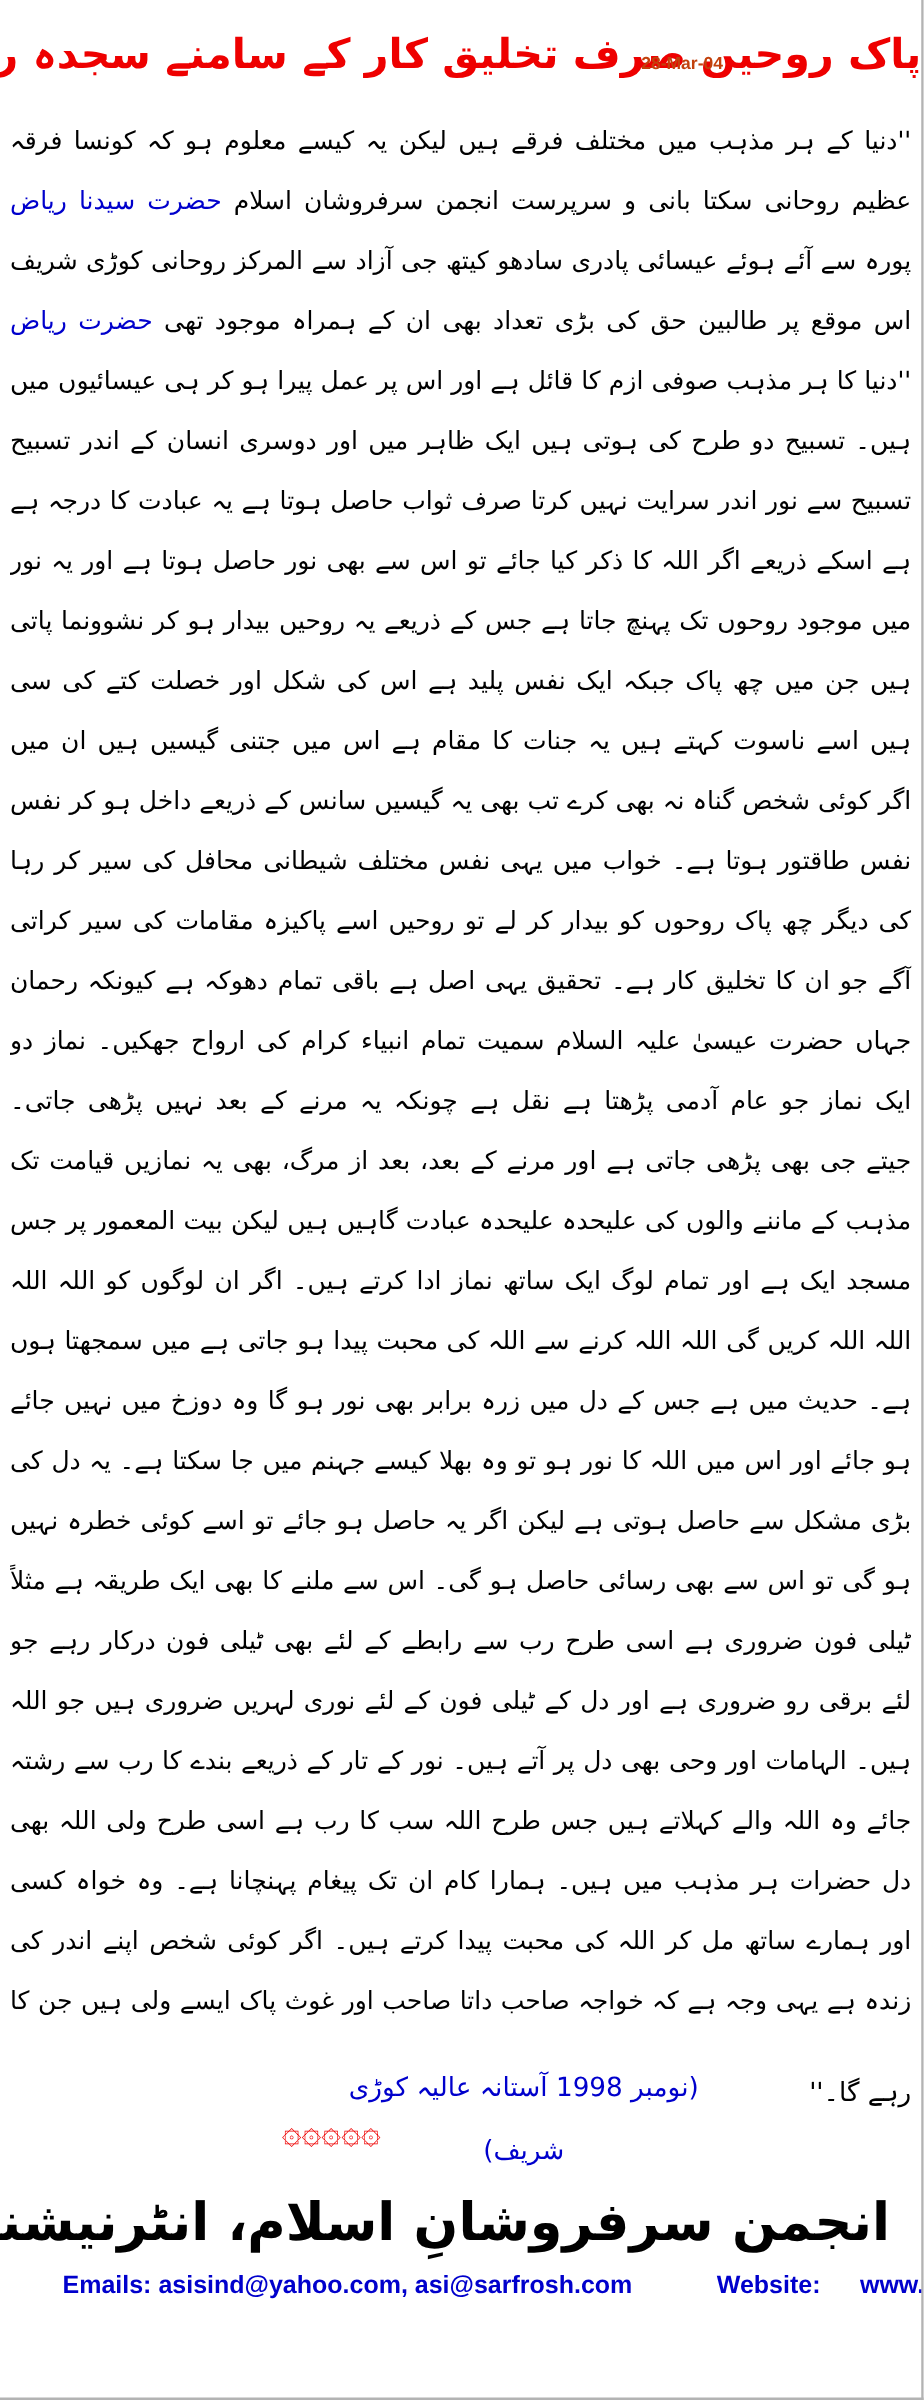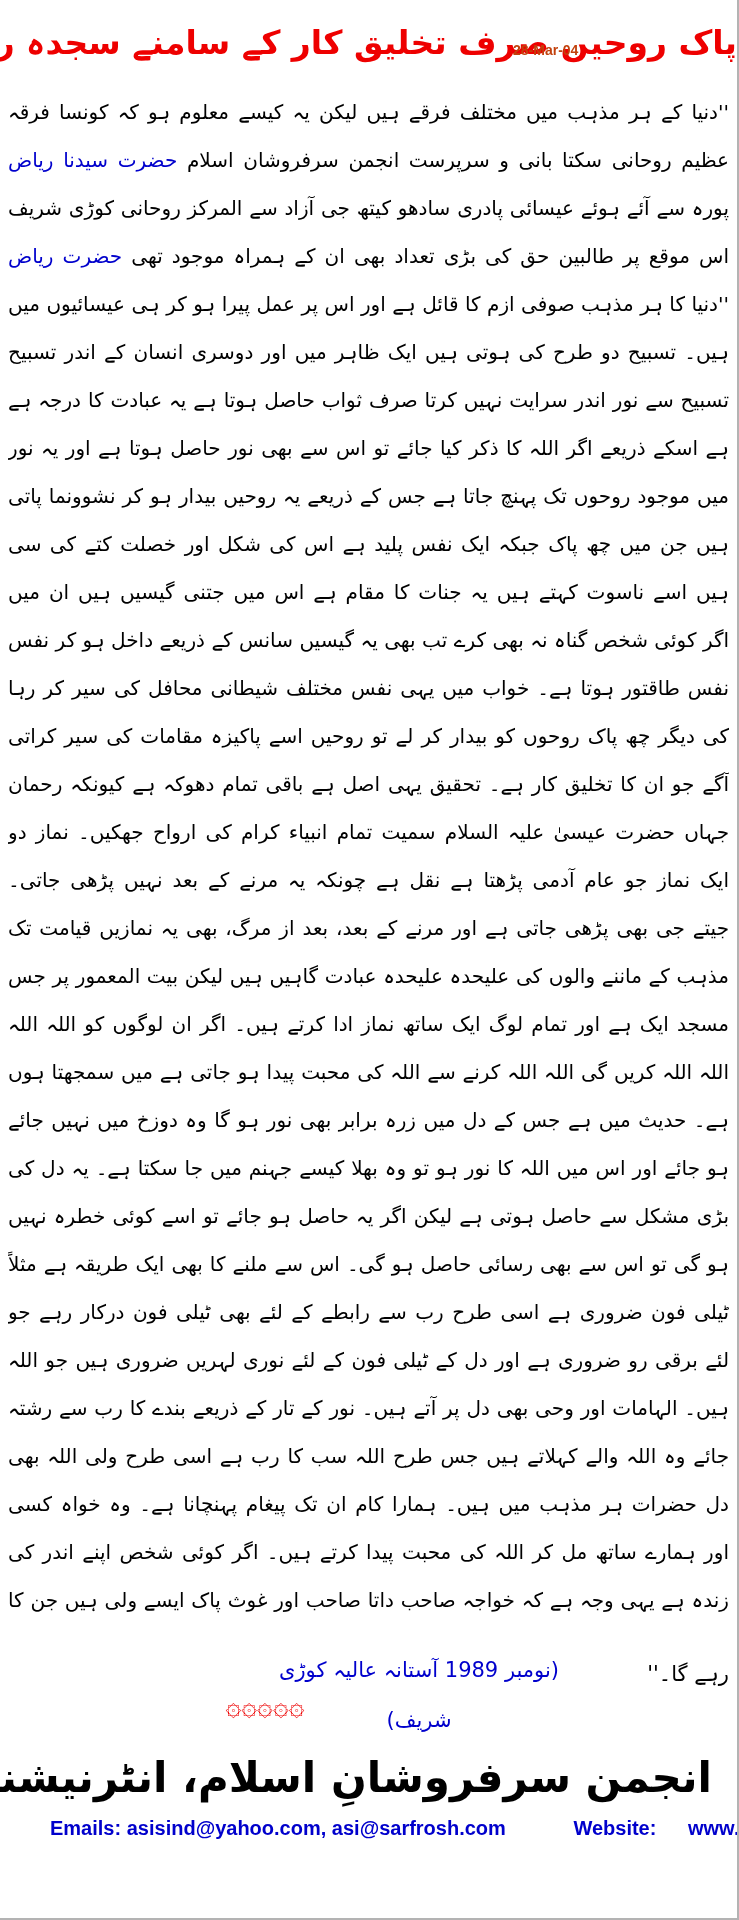--- a/index.html
+++ b/index.html
@@ -80,21 +80,21 @@
       <div class="bt"><span>لئے برقی رو ضروری ہے اور دل کے ٹیلی فون کے لئے نوری لہریں ضروری ہیں جو اللہ اللہ کے نور سے حاصل ہوتیں</span></div>
       <div class="bt"><span>ہیں۔ الہامات اور وحی بھی دل پر آتے ہیں۔ نور کے تار کے ذریعے بندے کا رب سے رشتہ جڑ جاتا ہے۔ جن کا یہ تار جڑ</span></div>
       <div class="bt"><span>جائے وہ اللہ والے کہلاتے ہیں جس طرح اللہ سب کا رب ہے اسی طرح ولی اللہ بھی سب کے لئے ہوتے ہیں۔ اہل</span></div>
       <div class="bt"><span>دل حضرات ہر مذہب میں ہیں۔ ہمارا کام ان تک پیغام پہنچانا ہے۔ وہ خواہ کسی مذہب کے ہوں، ہم سے مل لیتے ہیں</span></div>
       <div class="bt"><span>اور ہمارے ساتھ مل کر اللہ کی محبت پیدا کرتے ہیں۔ اگر کوئی شخص اپنے اندر کی ایک مخلوق بھی زندہ کر لے تو وہ مر کر بھی</span></div>
       <div class="bt"><span>زندہ ہے یہی وجہ ہے کہ خواجہ صاحب داتا صاحب اور غوث پاک ایسے ولی ہیں جن کا نام رہتی دنیا تک موجود ہے اور</span></div>
     </div>
 
   <div class="citation-row">
     <span class="citation-lead">رہے گا۔''</span>
-    <span class="citation-text">(نومبر 1989 آستانہ عالیہ کوڑی شریف)</span>
+    <span class="citation-text">(نومبر 1998 آستانہ عالیہ کوڑی شریف)</span>
   </div>
 
   <div class="ornament-row"><span>۞</span><span>۞</span><span>۞</span><span>۞</span><span>۞</span></div>
 
   <div class="org-name">انجمن سرفروشانِ اسلام، انٹرنیشنل</div>
 
   <div class="contact-row">
     <span>Emails:</span>
     <span>asisind@yahoo.com, asi@sarfrosh.com</span>
     <span class="gap-lg">Website:</span>

